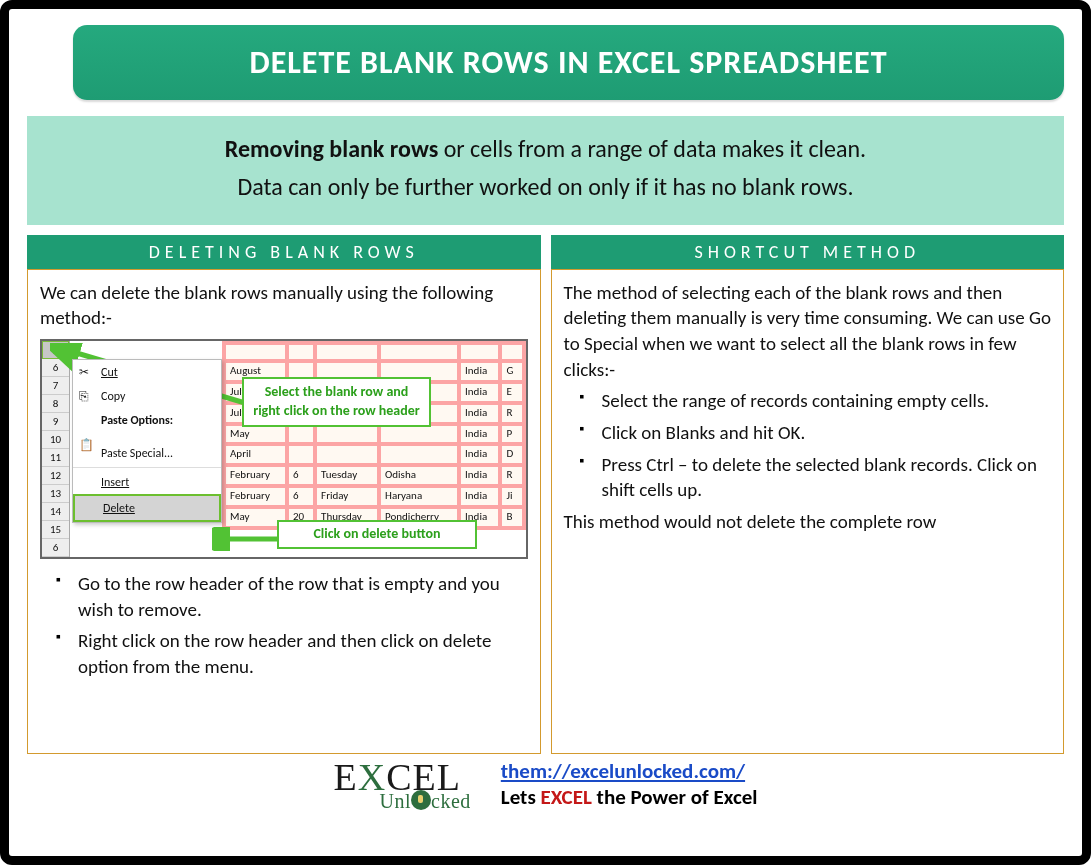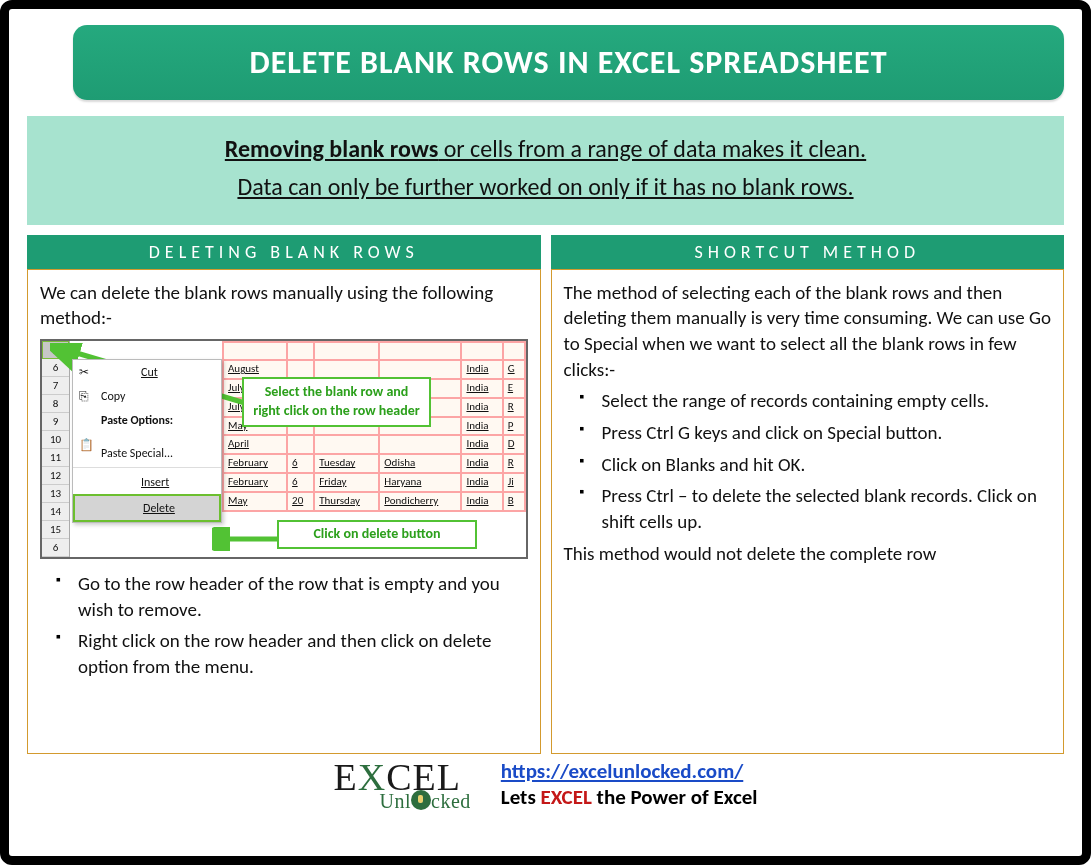--- a/index.html
+++ b/index.html
@@ -32,21 +32,20 @@
     margin-left: 46px;
   }
   .subtitle-box {
     background: #a7e3cf;
     padding: 14px 20px 18px 20px;
     text-align: center;
     font-size: 24px;
     color: #111;
     line-height: 1.6;
     margin-bottom: 10px;
-    text-decoration: underline;
   }
   .subtitle-box .strong { font-weight: 700; }
   .columns {
     display: flex;
     gap: 10px;
   }
   .col {
     flex: 1;
   }
   .col-header {
@@ -111,21 +110,21 @@
   .ctx-menu .mi.b { font-weight: 700; }
   .ctx-menu .sep { border-top:1px solid #ddd; margin:2px 0;}
   .ctx-menu .hl { background:#d4d4d4; border:2.5px solid #6cbf2f; padding:4px 8px 4px 28px;}
   .mi .ico { position:absolute; left:6px; top:4px; width:14px; height:14px; }
   .sheet {
     position:absolute;
     left: 180px; top:0; right:0;
     font-size:11px;
   }
   .sheet table { border-collapse: collapse; width:100%; }
-  .sheet td { border:2px solid #fca5a5; padding:1px 4px; height:18px; white-space:nowrap; overflow:hidden; background:#fff9f2;text-decoration:underline;}
+  .sheet td { border:4px solid #fca5a5; padding:1px 4px; height:18px; white-space:nowrap; overflow:hidden; background:#fff9f2;}
   .callout1 {
     position:absolute;
     left:200px; top:36px;
     width:189px;
     background:#fff;
     border:2.5px solid #52c234;
     color:#2ca01c;
     font-weight:700;
     text-align:center;
     font-size:14px;
@@ -163,21 +162,21 @@
   .logo .small { font-size: 20px; color:#2d6e3e; letter-spacing:0.5px; margin-left:46px; display:block; margin-top:-6px;}
   .logo .lock {
     display:inline-block; width:20px; height:20px;
     background:#2d6e3e; border-radius:50%;
     position:relative; vertical-align:-2px;
   }
   .logo .lock::after{ content:""; position:absolute; left:7px; top:5px; width:5px; height:8px; background:#e8d070; border-radius:2px;}
   .footer-text { text-align:left; font-size:21px; font-weight:700;}
   .footer-text a { color:#1a4bc7; text-decoration: underline; }
   .footer-text .unlock { color:#c41818; }
-  .under { text-decoration: underline; margin-left: 40px; }
+  .under { text-decoration: underline; }
 </style>
 </head>
 <body>
 
 <div class="outer-frame">
 
   <div class="title-bar">DELETE BLANK ROWS IN EXCEL SPREADSHEET</div>
 
   <div class="subtitle-box">
     <span class="strong">Removing blank rows</span><span> or cells from a range of data makes it clean.</span><br>
@@ -326,34 +325,33 @@
         </ul>
       </div>
     </div>
 
     <div class="col">
       <div class="col-header">SHORTCUT METHOD</div>
       <div class="col-body">
         <p>The method of selecting each of the blank rows and then deleting them manually is very time consuming. We can use Go to Special when we want to select all the blank rows in few clicks:-</p>
         <ul class="square">
           <li>Select the range of records containing empty cells.</li>
-          <li>Press Ctrl G keys and click on Special button.</li>
           <li>Click on Blanks and hit OK.</li>
           <li>Press Ctrl – to delete the selected blank records. Click on shift cells up.</li>
         </ul>
         <p>This method would not delete the complete row</p>
       </div>
     </div>
 
   </div>
 
   <div class="footer">
     <div class="logo">
       <span class="big">E<span class="x">X</span>CEL</span>
       <span class="small"><span>Unl</span><span class="lock"></span><span>cked</span></span>
     </div>
     <div class="footer-text">
-      <a href="#">https://excelunlocked.com/</a><br>
+      <a href="#">them://excelunlocked.com/</a><br>
       <span>Lets </span><span class="unlock">EXCEL</span><span> the Power of Excel</span>
     </div>
   </div>
 
 </div>
 
 </body></html>

